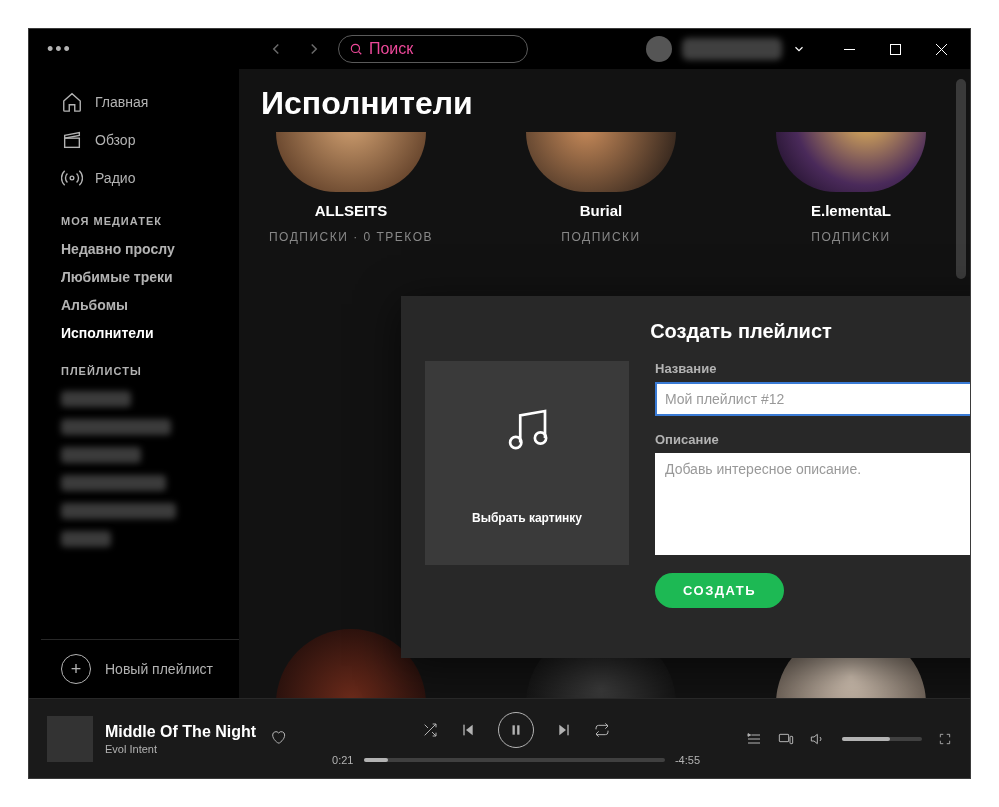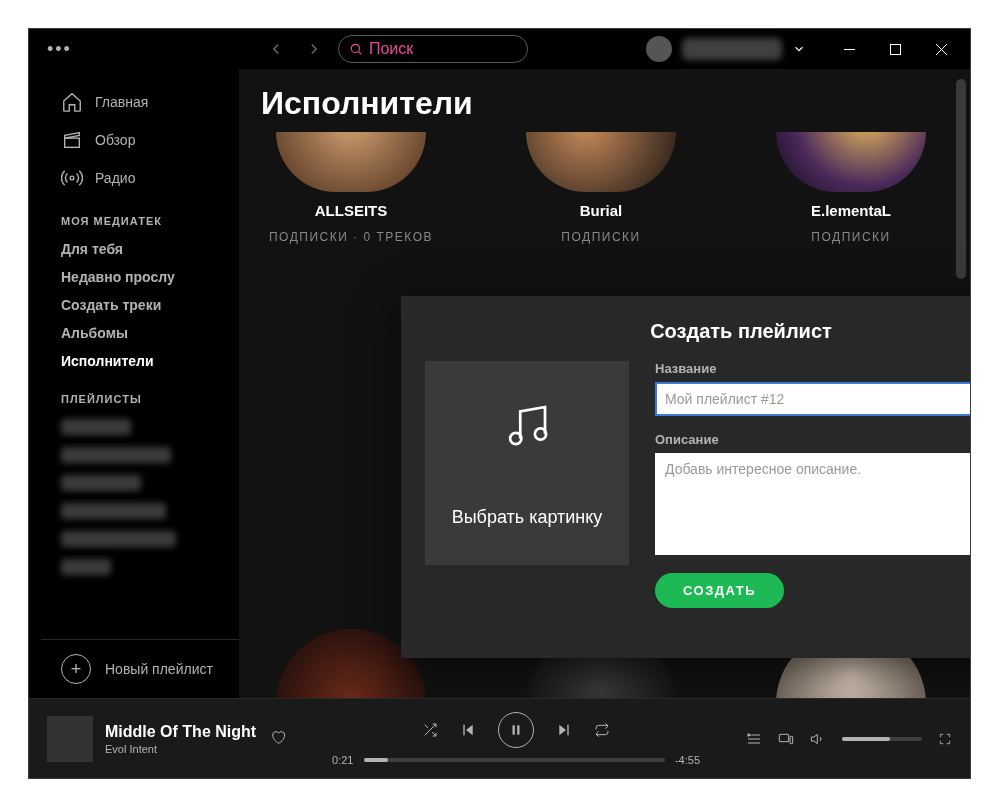--- a/index.html
+++ b/index.html
@@ -47,21 +47,21 @@
 .row2 .a3 { background:radial-gradient(circle at 50% 40%, #d8c8b8, #4a4038); }
 .side-partial { position:absolute; right:-20px; top:250px; width:100px; height:250px; }
 .side-partial .c1 { width:100px; height:160px; background:radial-gradient(circle at 70% 40%, #d4d4d4, #5a5a6a); border-radius:80px 0 0 80px; }
 .side-partial .c1l { margin-top:10px; font-size:15px; font-weight:700; }
 .side-partial .c1s { font-size:12px; letter-spacing:1.5px; color:#888; margin-top:4px;}
 .scrollbar { position:absolute; right:4px; top:10px; width:10px; height:200px; background:#3a3a3a; border-radius:5px; }
 .modal { position:absolute; left:162px; top:227px; width:680px; height:362px; background:#282828; box-shadow:0 8px 40px rgba(0,0,0,.6); padding:24px; color:#fff; }
 .modal-title { font-size:20px; font-weight:700; text-align:center; margin-bottom:18px; }
 .modal-body { display:flex; gap:26px; }
 .img-picker { width:204px; height:204px; background:#3a3a3a; display:flex; flex-direction:column; align-items:center; justify-content:center; gap:18px; color:#fff; cursor:pointer; }
-.img-picker-label { font-size:18px; font-weight:400;margin-top:37px; }
+.img-picker-label { font-size:12px; font-weight:700;margin-top:37px; }
 .form-col { flex:1; display:flex; flex-direction:column; }
 .field-label { font-size:13px; color:#b3b3b3; margin-bottom:6px; font-weight:600;}
 .text-input { width:100%; height:34px; background:#fff; border:none; padding:0 10px; font-size:14px; color:#999; outline:2px solid #3a7bd5; outline-offset:-2px;}
 .textarea { width:100%; height:102px; background:#fff; border:none; padding:8px 10px; font-size:14px; color:#999; resize:none; margin-top:0;}
 .btn-row { margin-top:18px; }
 .create-btn { background:#1db954; color:#fff; border:none; border-radius:18px; padding:10px 28px; font-size:13px; font-weight:700; letter-spacing:1.5px; cursor:pointer; }
 .player { height:80px; background:#1a1a1a; border-top:1px solid #282828; display:flex; align-items:center; padding:0 18px; color:#b3b3b3; font-size:12px; }
 .track-thumb { width:46px; height:46px; background:#333; margin-right:12px; }
 .track-info { display:flex; flex-direction:column; }
 .track-title { color:#fff; font-weight:600; font-size:16px; }
@@ -152,23 +152,22 @@
       </div>
       <div class="nav-item">
         <svg viewBox="0 0 24 24" fill="none" stroke="currentColor" stroke-width="1.5">
               <circle cx="12" cy="12" r="2"></circle>
               <path d="M7 7a7 7 0 000 10M17 7a7 7 0 010 10M4 4a11 11 0 000 16M20 4a11 11 0 010 16"></path>
             </svg>
         <span>Радио</span>
       </div>
 
       <div class="section-title">МОЯ МЕДИАТЕК</div>
-      <div class="lib-item">Для тебя</div>
       <div class="lib-item">Недавно прослу</div>
-      <div class="lib-item">Создать треки</div>
+      <div class="lib-item">Любимые треки</div>
       <div class="lib-item">Альбомы</div>
       <div class="lib-item active">Исполнители</div>
 
       <div class="section-title">ПЛЕЙЛИСТЫ</div>
       <div class="blur-item" style="width:70px"></div>
       <div class="blur-item" style="width:110px"></div>
       <div class="blur-item" style="width:80px"></div>
       <div class="blur-item" style="width:105px"></div>
       <div class="blur-item" style="width:115px"></div>
       <div class="blur-item" style="width:50px"></div>

